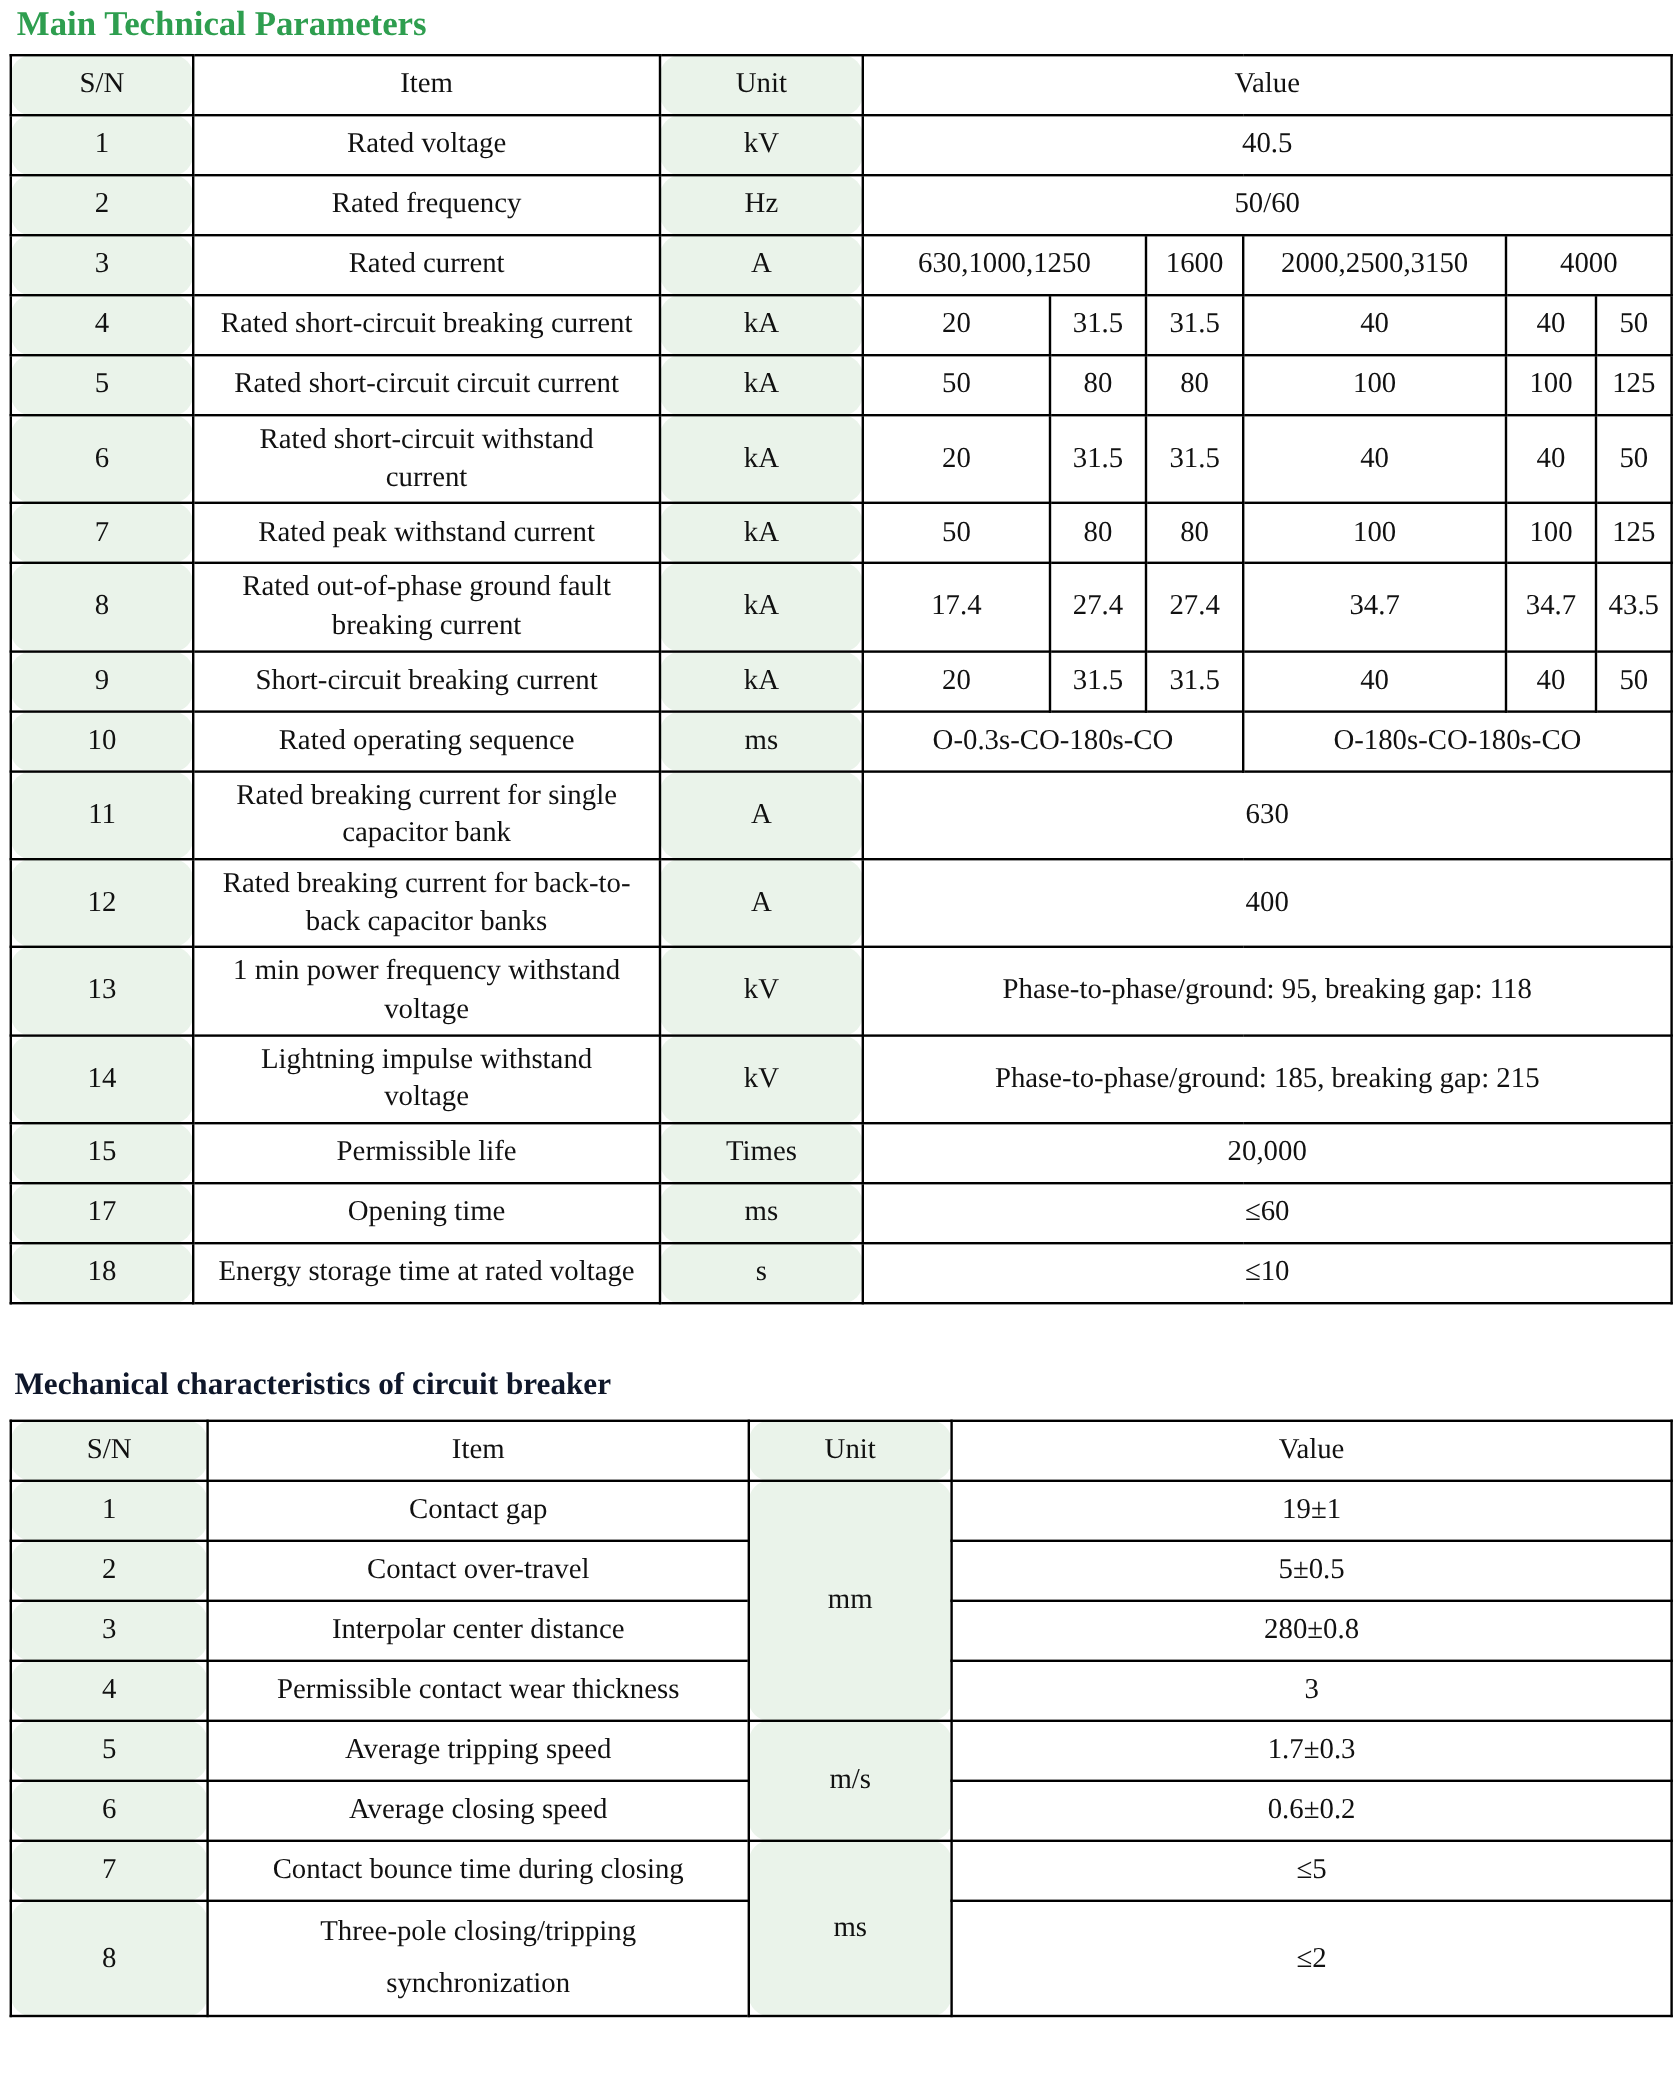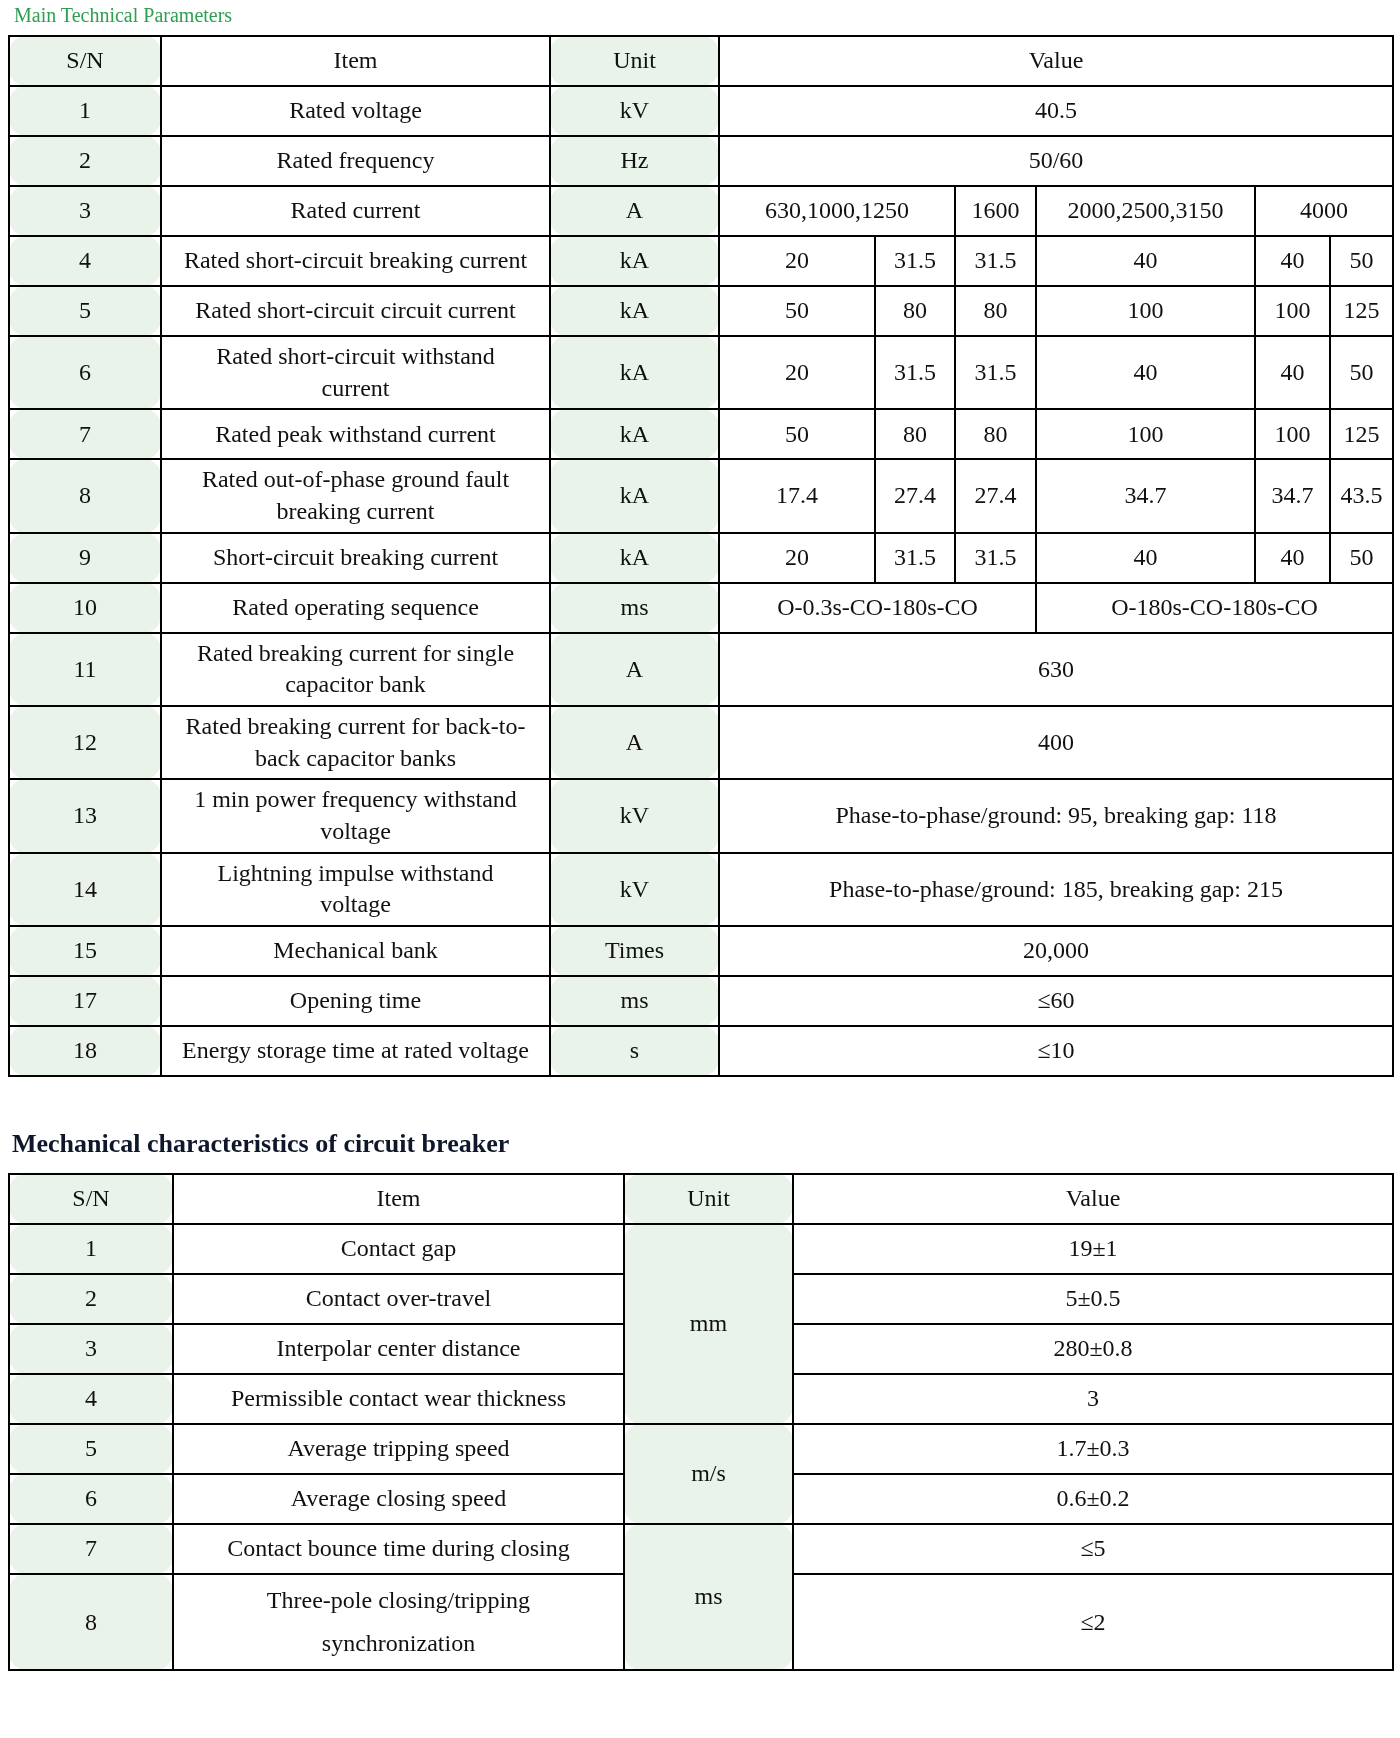--- a/index.html
+++ b/index.html
@@ -9,22 +9,22 @@
     font-family: "Liberation Serif", "DejaVu Serif", serif;
     color: #111111;
   }
   .page {
     width: 1400px;
     box-sizing: border-box;
     padding: 2px 8px 10px 8px;
   }
   .main-title {
     color: #2e9e4f;
-    font-size: 20px;
-    font-weight: normal;
+    font-size: 29px;
+    font-weight: bold;
     margin: 2px 0 8px 6px;
     letter-spacing: 0px;
   }
   .mech-title {
     color: #0f172a;
     font-size: 26px;
     font-weight: bold;
     margin: 52px 0 14px 4px;
   }
   table {
@@ -192,21 +192,21 @@
           <td class="val" colspan="6">Phase-to-phase/ground: 95, breaking gap: 118</td>
         </tr>
         <tr>
           <td class="tint sn">14</td>
           <td class="item">Lightning impulse withstand voltage</td>
           <td class="tint unit">kV</td>
           <td class="val" colspan="6">Phase-to-phase/ground: 185, breaking gap: 215</td>
         </tr>
         <tr>
           <td class="tint sn">15</td>
-          <td class="item">Mechanical bank</td>
+          <td class="item">Permissible life</td>
           <td class="tint unit">Times</td>
           <td class="val" colspan="6">20,000</td>
         </tr>
         <tr>
           <td class="tint sn">17</td>
           <td class="item">Opening time</td>
           <td class="tint unit">ms</td>
           <td class="val" colspan="6">≤60</td>
         </tr>
         <tr>

